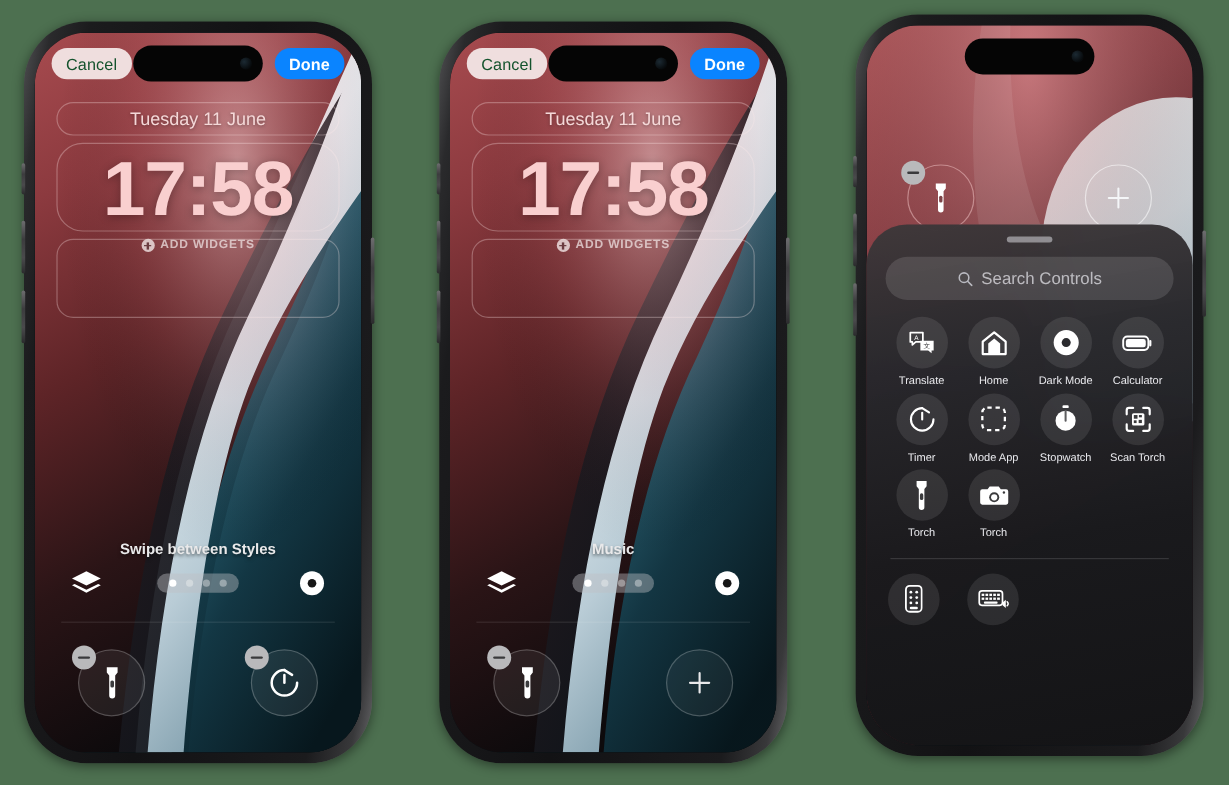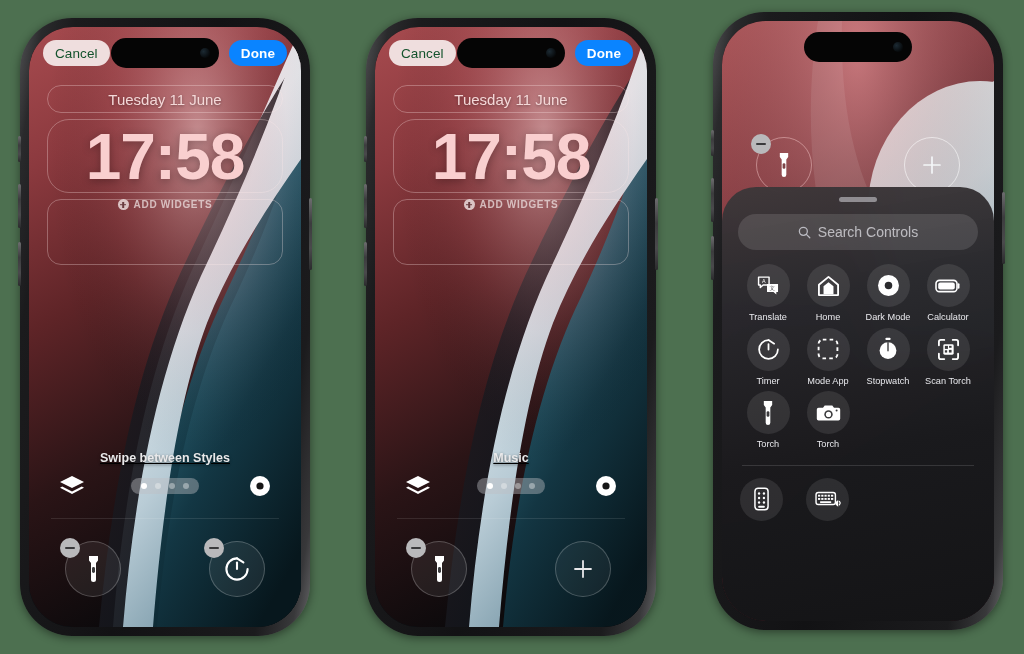--- a/index.html
+++ b/index.html
@@ -110,21 +110,21 @@
     position: relative; flex: none;
   }
   .ls-addw .plusdot::before, .ls-addw .plusdot::after {
     content:''; position: absolute; background: #6a3b3f;
     left: 50%; top: 50%; transform: translate(-50%,-50%);
   }
   .ls-addw .plusdot::before { width: 6px; height: 1.6px; }
   .ls-addw .plusdot::after  { width: 1.6px; height: 6px; }
 
   
-  .stylerow { position: absolute; left: 0; right: 0; bottom: 124px; z-index: 22; text-decoration: underline; }
+  .stylerow { position: absolute; left: 0; right: 0; bottom: 124px; z-index: 22; }
   .style-label {
     text-align: center; font-size: 12.5px; font-weight: 600;
     color: #e9e9ea; margin-bottom: 8px;
     text-shadow: 0 1px 3px rgba(0,0,0,.5);
   }
   .style-ctrls { position: relative; height: 30px; }
   .layers-icon { position: absolute; left: 30px; top: 2px; }
   .contrast-icon { position: absolute; right: 30px; top: 2px; }
   .dots {
     position: absolute; left: 50%; top: 5px; transform: translateX(-50%);

